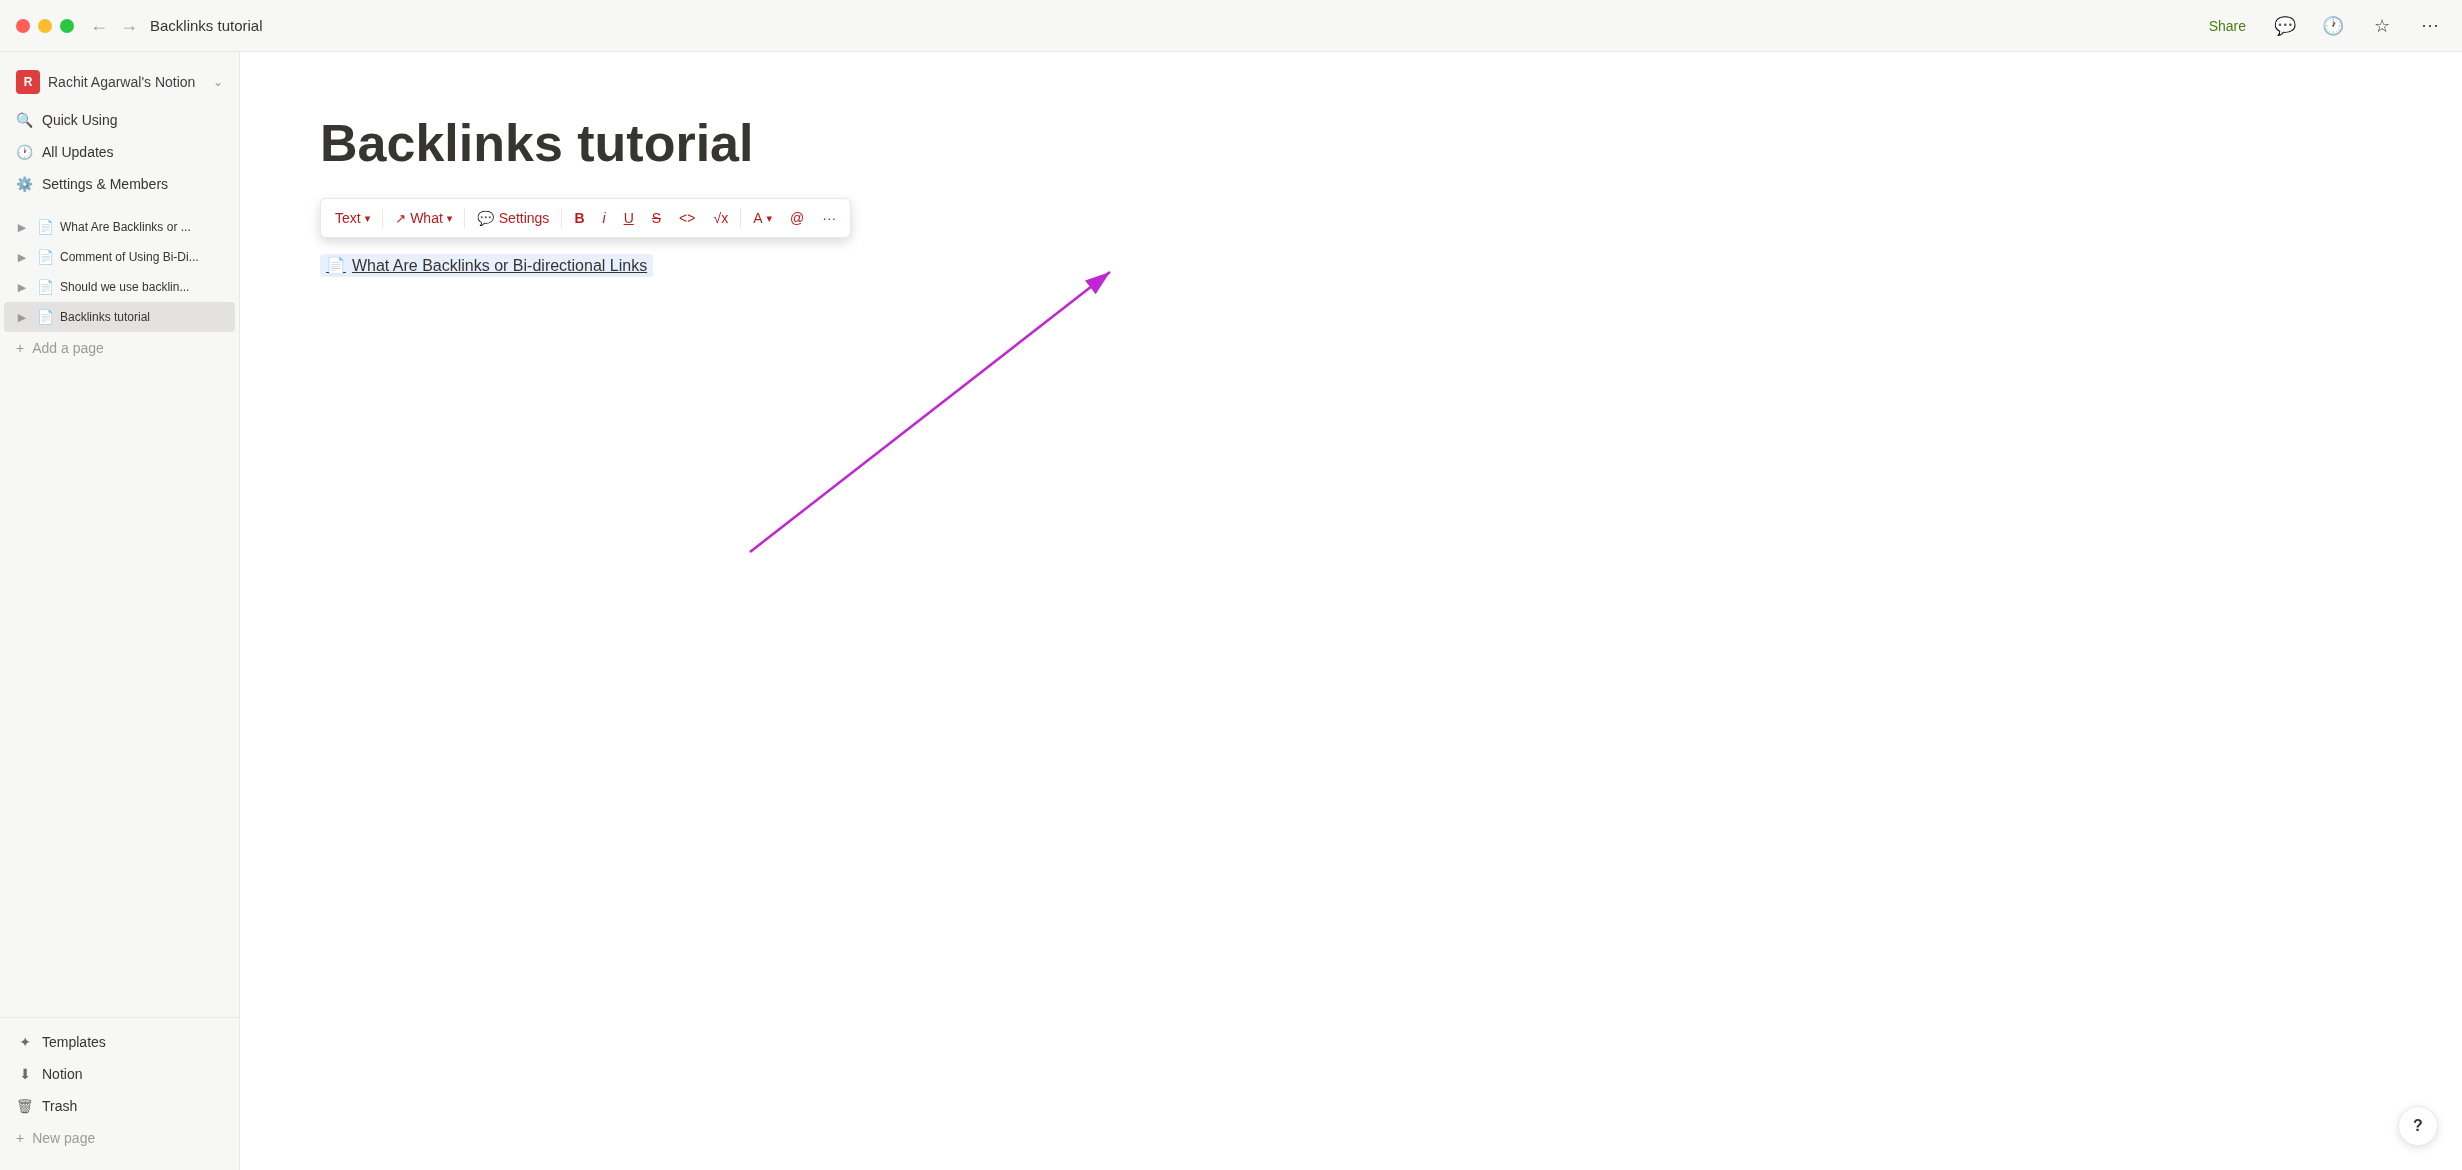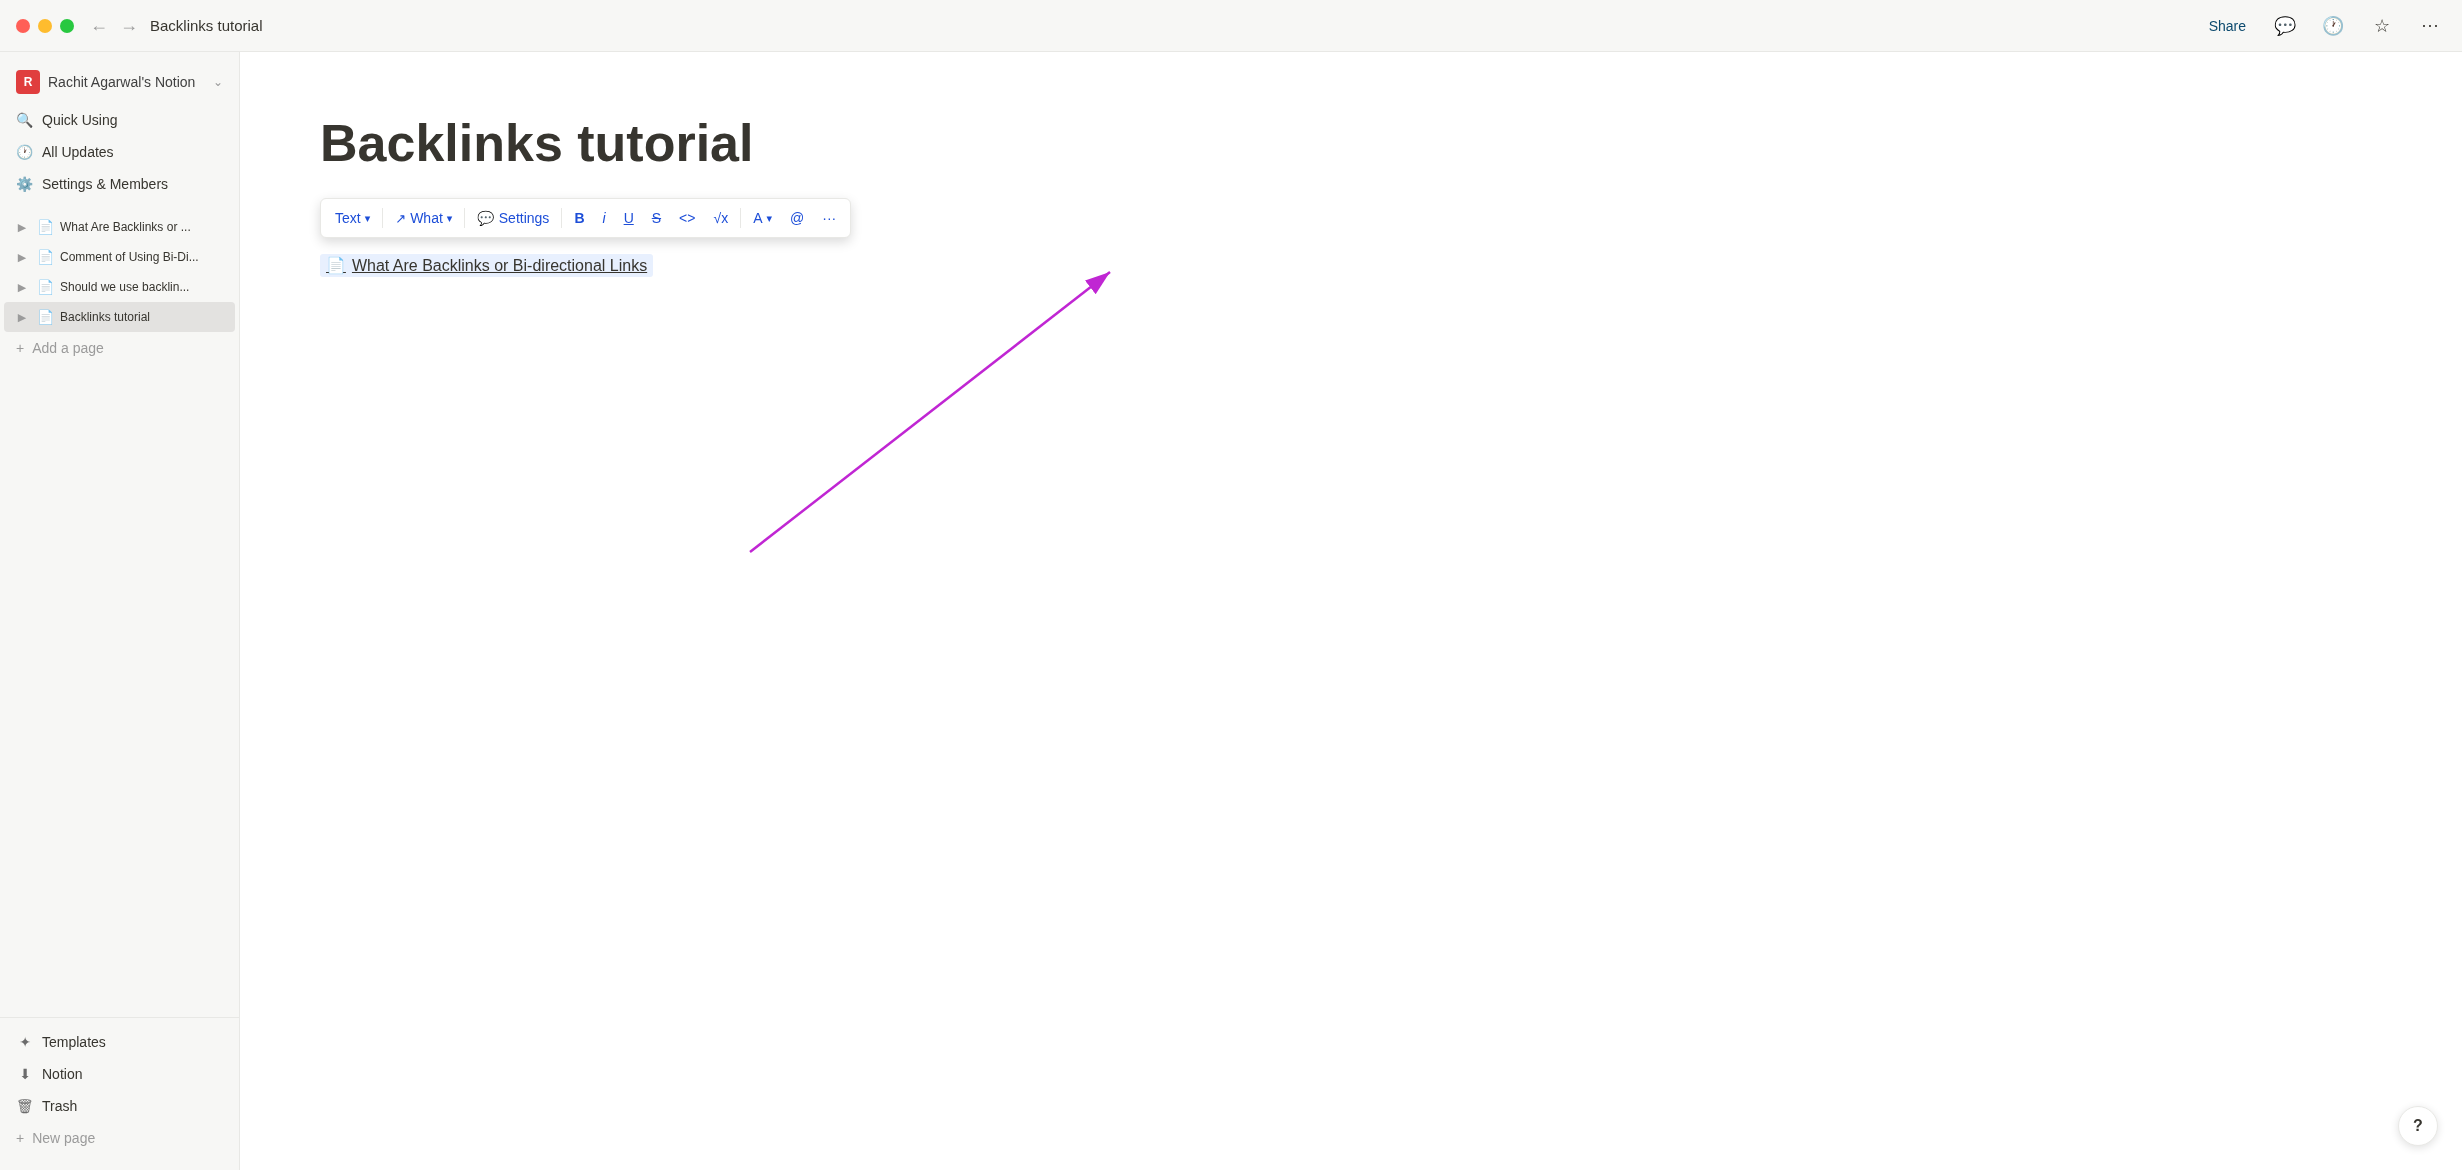--- a/index.html
+++ b/index.html
@@ -52,21 +52,21 @@
       font-size: 15px;
       color: #37352f;
       font-weight: 400;
     }
     .titlebar-actions {
       display: flex;
       align-items: center;
       gap: 16px;
     }
     .titlebar-btn {
-      color: #0c4a6e;
+      color: #4d7c0f;
       font-size: 14px;
       cursor: pointer;
       background: none;
       border: none;
       padding: 4px 8px;
       border-radius: 4px;
     }
     .titlebar-icon-btn {
       color: #37352f;
       font-size: 18px;
@@ -252,21 +252,21 @@
     .toolbar-btn {
       display: flex;
       align-items: center;
       gap: 4px;
       padding: 4px 8px;
       border-radius: 4px;
       cursor: pointer;
       background: none;
       border: none;
       font-size: 14px;
-      color: #1d4ed8;
+      color: #b91c1c;
       height: 30px;
     }
     .toolbar-divider {
       width: 1px;
       height: 20px;
       background: #e8e8e5;
       margin: 0 2px;
     }
     .toolbar-btn-bold { font-weight: bold; }
     .toolbar-btn-italic { font-style: italic; }

